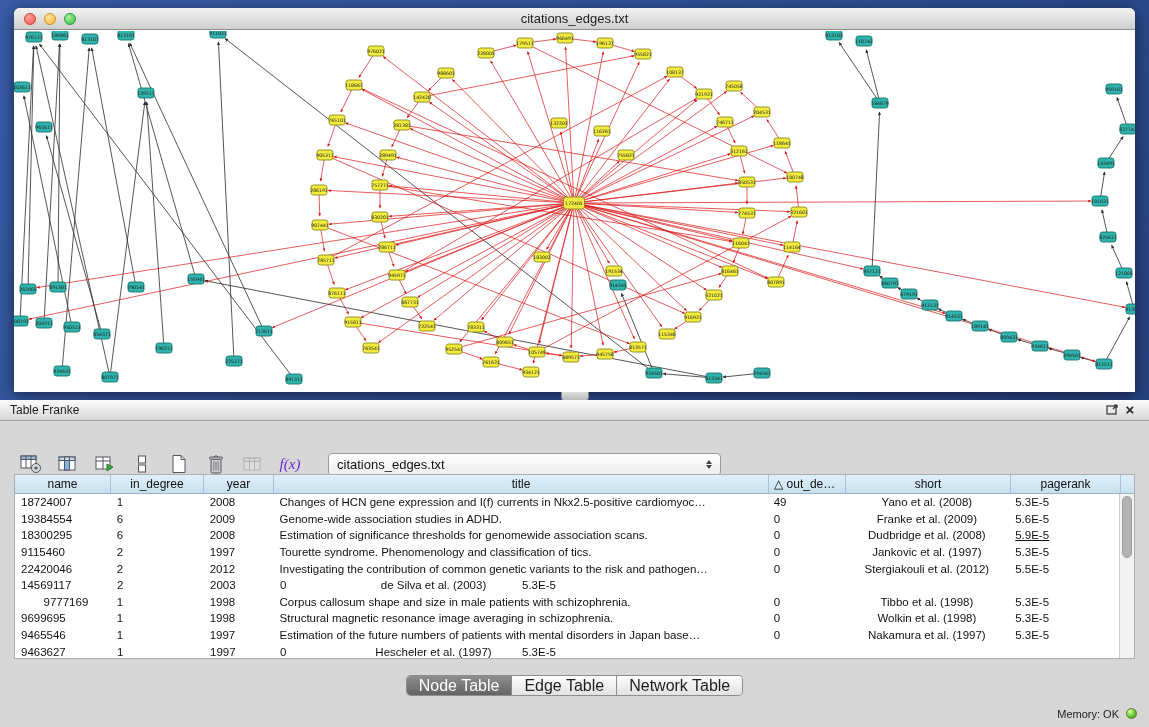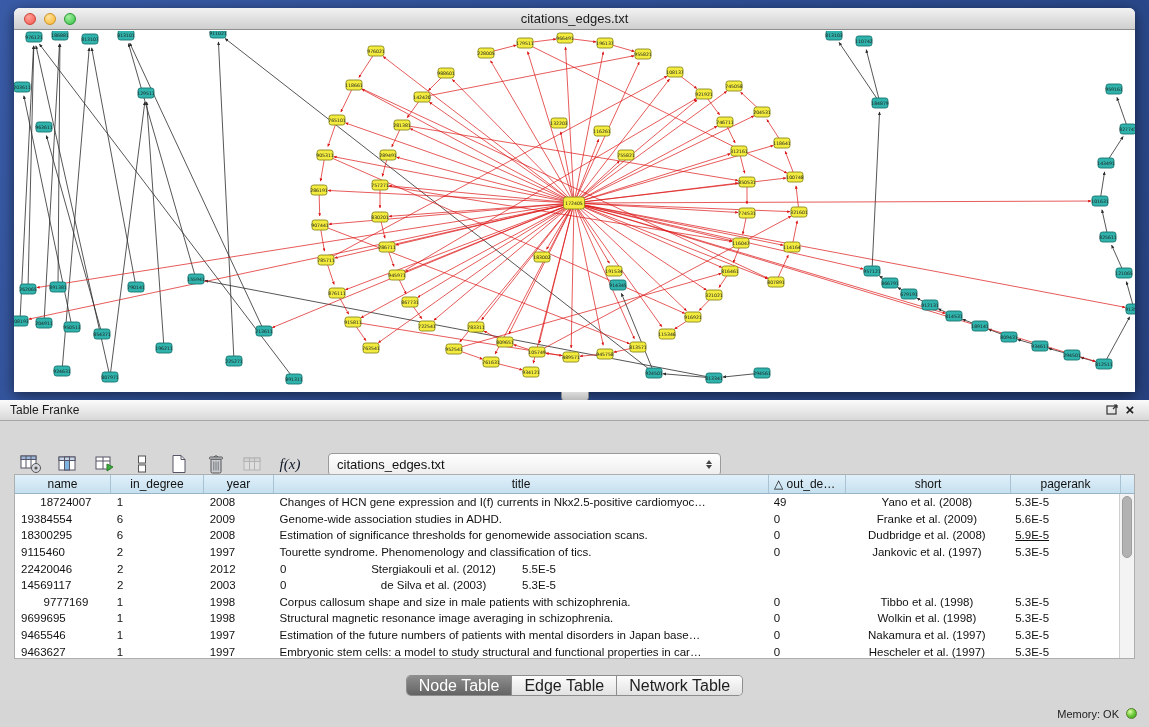--- a/index.html
+++ b/index.html
@@ -36,21 +36,21 @@
   .table-panel { position:absolute; top:400px; left:0; width:1149px; height:300px; background:#d7d7d7; }
   .panel-header { height:21px; background:linear-gradient(#fbfbfb,#d8d8d8);
     border-bottom:1px solid #a6a6a6; display:flex; align-items:center; padding:0 10px;
     font-size:12px; color:#1c1c1c; }
   .panel-header .spacer { flex:1; }
   .ph-icon { display:flex; align-items:center; justify-content:center; width:18px; height:16px; cursor:default; }
   .close-glyph { font-size:15px; font-weight:bold; color:#222; line-height:14px; }
 
   .toolbar { position:absolute; top:49px; left:18px; height:30px; display:flex; align-items:center; gap:11px; }
   .tbtn { width:26px; height:26px; display:flex; align-items:center; justify-content:center; border-radius:3px; }
-  .fx { font-family:"Liberation Serif", serif; font-style:italic; font-size:15px; color:#0f172a; }
+  .fx { font-family:"Liberation Serif", serif; font-style:italic; font-size:15px; color:#6d28d9; }
   .dropdown { margin-left:14px; width:393px; height:23px; background:linear-gradient(#ffffff,#ededed);
     border:1px solid #9a9a9a; border-radius:4px; display:flex; align-items:center;
     font-size:13px; color:#111; padding:0 8px; box-shadow:0 1px 1px rgba(255,255,255,.7); }
   .dropdown .dd-label { flex:1; overflow:hidden; white-space:nowrap; }
   .stepper { display:flex; flex-direction:column; align-items:center; gap:1px; margin-left:6px; }
   .stepper i { width:0; height:0; border-left:3.5px solid transparent; border-right:3.5px solid transparent; display:block; }
   .st-up { border-bottom:4px solid #444; }
   .st-dn { border-top:4px solid #444; }
 
   .table-wrap { position:absolute; top:74px; left:14px; width:1121px; height:185px;
@@ -778,21 +778,21 @@
         <div class="th" style="width: 96px;">name</div>
         <div class="th" style="width: 93px;">in_degree</div>
         <div class="th" style="width: 70px;">year</div>
         <div class="th" style="width: 495px;">title</div>
         <div class="th" style="width: 77px; justify-content: flex-start; padding-left: 5px;">△ out_de…</div>
         <div class="th" style="width: 165px;">short</div>
         <div class="th" style="width: 110px;">pagerank</div>
       </div>
     <div class="tbody" id="tbody">
         <div class="tr">
-          <div class="td" style="width: 96px; text-align: center;">18724007</div>
+          <div class="td" style="width: 96px; text-align: left;">18724007</div>
           <div class="td" style="width: 93px; text-align: left;">1</div>
           <div class="td" style="width: 70px; text-align: left;">2008</div>
           <div class="td" style="width: 495px; text-align: left;">Changes of HCN gene expression and I(f) currents in Nkx2.5-positive cardiomyoc…</div>
           <div class="td" style="width: 77px; text-align: left;">49</div>
           <div class="td" style="width: 165px; text-align: center; padding-left: 0px;">Yano et al. (2008)</div>
           <div class="td" style="width: 110px; text-align: left;">5.3E-5</div>
         </div>
         <div class="tr">
           <div class="td" style="width: 96px; text-align: left;">19384554</div>
           <div class="td" style="width: 93px; text-align: left;">6</div>
@@ -817,20 +817,21 @@
           <div class="td" style="width: 70px; text-align: left;">1997</div>
           <div class="td" style="width: 495px; text-align: left;">Tourette syndrome. Phenomenology and classification of tics.</div>
           <div class="td" style="width: 77px; text-align: left;">0</div>
           <div class="td" style="width: 165px; text-align: center; padding-left: 0px;">Jankovic et al. (1997)</div>
           <div class="td" style="width: 110px; text-align: left;">5.3E-5</div>
         </div>
         <div class="tr">
           <div class="td" style="width: 96px; text-align: left;">22420046</div>
           <div class="td" style="width: 93px; text-align: left;">2</div>
           <div class="td" style="width: 70px; text-align: left;">2012</div>
+          <div class="td" style="width: 495px; text-align: left;">Investigating the contribution of common genetic variants to the risk and pathogen…</div>
           <div class="td" style="width: 77px; text-align: left;">0</div>
           <div class="td" style="width: 165px; text-align: center; padding-left: 0px;">Stergiakouli et al. (2012)</div>
           <div class="td" style="width: 110px; text-align: left;">5.5E-5</div>
         </div>
         <div class="tr">
           <div class="td" style="width: 96px; text-align: left;">14569117</div>
           <div class="td" style="width: 93px; text-align: left;">2</div>
           <div class="td" style="width: 70px; text-align: left;">2003</div>
           <div class="td" style="width: 77px; text-align: left;">0</div>
           <div class="td" style="width: 165px; text-align: center; padding-left: 0px;">de Silva et al. (2003)</div>
@@ -860,21 +861,20 @@
           <div class="td" style="width: 70px; text-align: left;">1997</div>
           <div class="td" style="width: 495px; text-align: left;">Estimation of the future numbers of patients with mental disorders in Japan base…</div>
           <div class="td" style="width: 77px; text-align: left;">0</div>
           <div class="td" style="width: 165px; text-align: center; padding-left: 0px;">Nakamura et al. (1997)</div>
           <div class="td" style="width: 110px; text-align: left;">5.3E-5</div>
         </div>
         <div class="tr">
           <div class="td" style="width: 96px; text-align: left;">9463627</div>
           <div class="td" style="width: 93px; text-align: left;">1</div>
           <div class="td" style="width: 70px; text-align: left;">1997</div>
-          <div class="td" style="width: 495px; text-align: left;">Embryonic stem cells: a model to study structural and functional properties in car…</div>
           <div class="td" style="width: 77px; text-align: left;">0</div>
           <div class="td" style="width: 165px; text-align: center; padding-left: 0px;">Hescheler et al. (1997)</div>
           <div class="td" style="width: 110px; text-align: left;">5.3E-5</div>
         </div>
       </div>
     <div class="vscroll">
       <div class="vthumb"></div>
     </div>
   </div>
 

